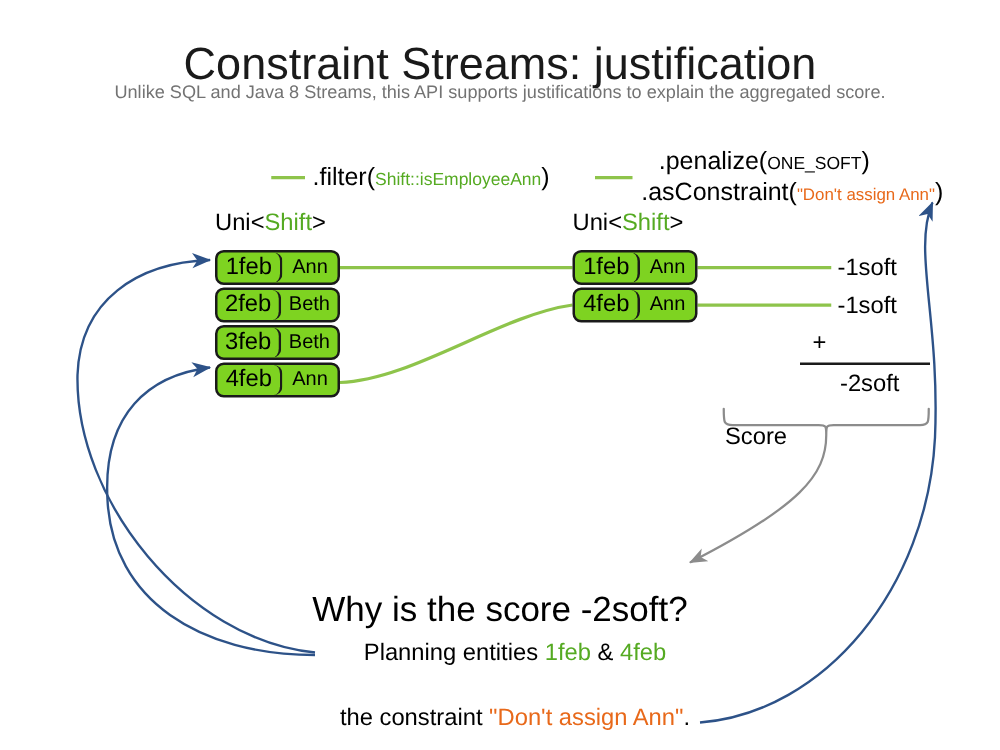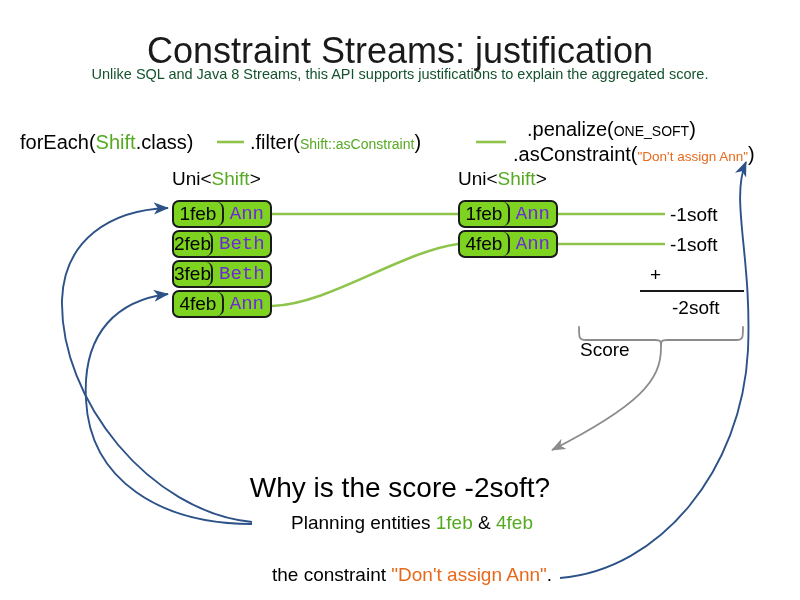--- a/index.html
+++ b/index.html
@@ -12,21 +12,21 @@
 
   .abs{position:absolute;}
 
   
   #title{
     left:0;top:18px;width:800px;text-align:center;
     font-size:36px;font-weight:400;color:#1a1a1a;letter-spacing:0px;margin-top:12px;
   }
   #subtitle{
     left:0;top:66px;width:800px;text-align:center;
-    font-size:14.5px;font-weight:400;color:#14532d;
+    font-size:14.5px;font-weight:400;color:#737373;
   }
 
   
   #code-foreach{left:20px;top:131px;font-size:20px;white-space:nowrap;}
   #code-filter{left:250px;top:131px;font-size:20px;white-space:nowrap;}
   #code-penalize{left:527px;top:118px;font-size:20px;white-space:nowrap;}
   #code-asconstraint{left:513px;top:143px;font-size:20px;white-space:nowrap;}
   .g{color:#55aa22;}
   .sm{font-size:14px;}
   .or{color:#e8691a;}
@@ -43,21 +43,21 @@
     background:#7ed321;display:flex;align-items:stretch;overflow:hidden;
     box-sizing:border-box;
   }
   .card .date{
     width:52px;display:flex;align-items:center;justify-content:center;
     font-size:19px;color:#000;border-right:2.5px solid #1a1a1a;
     border-radius:0 7px 7px 0;box-sizing:border-box;
   }
   .card .emp{
     flex:1;display:flex;align-items:center;justify-content:center;
-    font-size:19px;color:#6d28d9;padding:0 6px;box-sizing:border-box;font-family:Liberation Mono, monospace;
+    font-size:16px;color:#000000;padding:0 6px;box-sizing:border-box;
   }
   #cards-left{left:172px;top:200px;width:100px;}
   #cards-right{left:458px;top:200px;width:100px;}
   #cards-left .card{margin-bottom:2px;}
   #cards-right .card{margin-bottom:2px;}
 
   
   .softlabel{font-size:19px;white-space:nowrap;}
   #soft1{left:670px;top:204px;}
   #soft2{left:670px;top:234px;}
@@ -119,26 +119,23 @@
     <path d="M252,524 C160,524 90,480 86,400
              C82,330 120,300 168,294" fill="none" stroke="#2d5288" stroke-width="1.9" marker-end="url(#arrow-blue)"></path>
 
     <path d="M560,578 C660,570 742,470 748,350
              C752,255 730,200 746,162" fill="none" stroke="#2d5288" stroke-width="1.9" marker-end="url(#arrow-blue)"></path>
   </svg>
 
   <div class="abs" id="title">Constraint Streams: justification</div>
   <div class="abs" id="subtitle">Unlike SQL and Java 8 Streams, this API supports justifications to explain the aggregated score.</div>
 
-  <div class="abs" id="code-foreach">
-    <span>forEach(</span><span class="g">Shift</span><span>.class)</span>
-  </div>
 
   <div class="abs" id="code-filter">
-    <span>.filter(</span><span class="g sm">Shift::asConstraint</span><span>)</span>
+    <span>.filter(</span><span class="g sm">Shift::isEmployeeAnn</span><span>)</span>
   </div>
 
   <div class="abs" id="code-penalize">
     <span>.penalize(</span><span class="sm">ONE_SOFT</span><span>)</span>
   </div>
 
   <div class="abs" id="code-asconstraint">
     <span>.asConstraint(</span><span class="orq">"Don't assign Ann"</span><span>)</span>
   </div>
 

